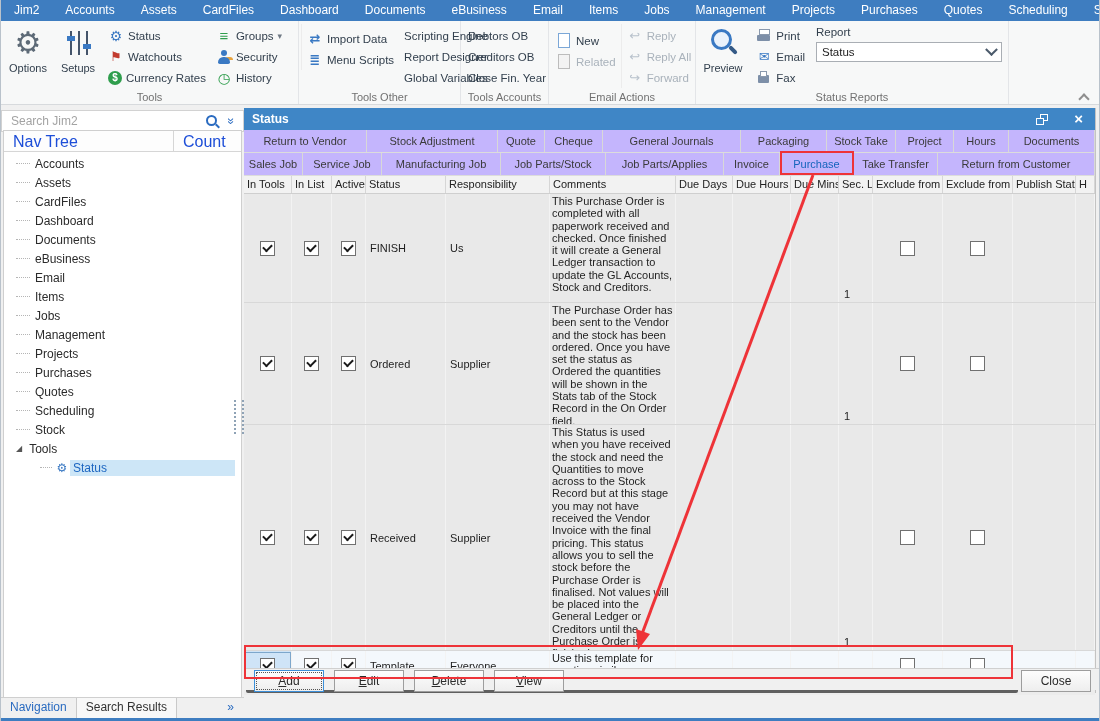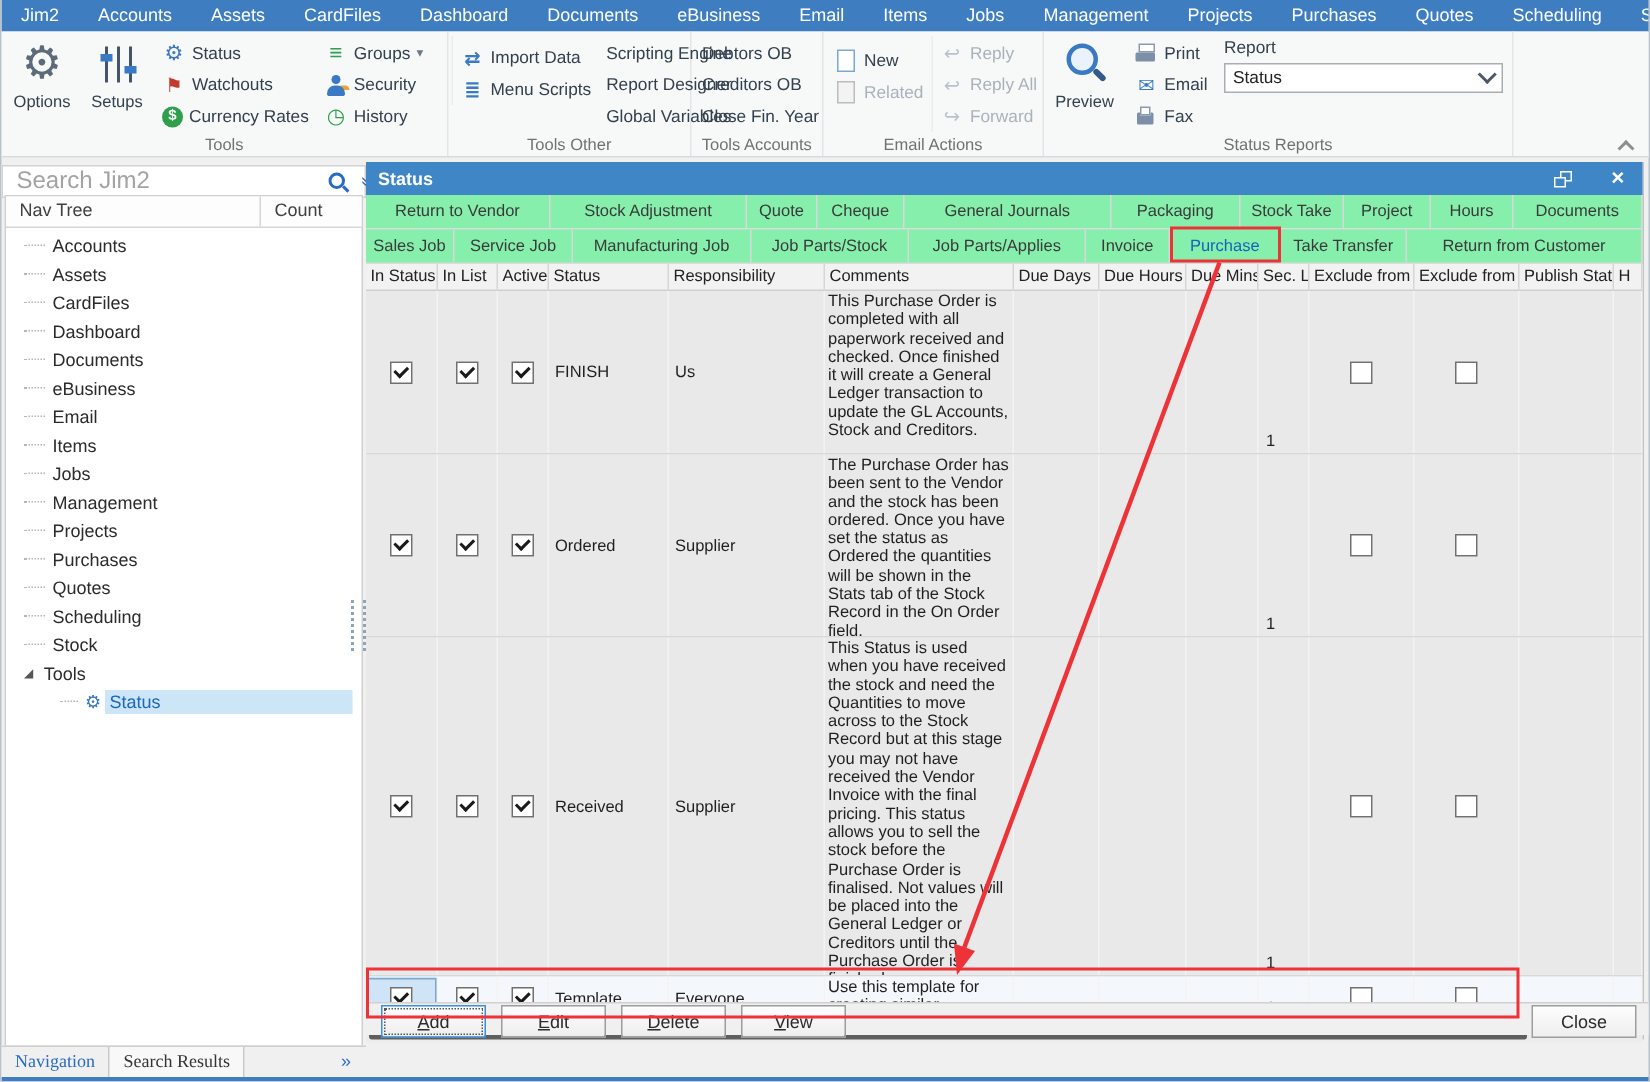--- a/index.html
+++ b/index.html
@@ -60,53 +60,53 @@
   .ic-preview-magnifier::after{content:"";position:absolute;left:21px;top:21px;width:10px;height:4px;background:#345a86;transform:rotate(45deg);border-radius:2px;}
   .ic-print::before{content:"";position:absolute;left:3px;top:1px;width:9px;height:4px;background:#fff;border:1px solid #8a99ad;}
   .ic-print::after{content:"";position:absolute;left:1px;top:7px;width:13px;height:6px;background:#7d8fa8;border-radius:1px;}
   .ic-email-envelope::before{content:"✉";font-size:13px;color:#3a79c3;}
   .ic-fax::before{content:"";position:absolute;left:2px;top:5px;width:11px;height:8px;background:#7d8fa8;border-radius:1px;}
   .ic-fax::after{content:"";position:absolute;left:4px;top:1px;width:5px;height:4px;background:#fff;border:1px solid #8a99ad;}
   .ic-tree-gear::before{content:"⚙";font-size:12px;color:#3a79c3;}
   
   #sidebar{position:absolute;left:0;top:104px;width:243px;height:614px;}
   #search-row{position:absolute;left:0;top:6px;width:243px;height:22px;background:#fff;border:1px solid #d2d2d2;box-sizing:border-box;display:flex;align-items:center;}
-  #search-input{flex:1;border:none;outline:none;font-size:16px;color:#333;padding:0 0 0 9px;font-family:inherit;background:transparent;}
+  #search-input{flex:1;border:none;outline:none;font-size:12px;color:#333;padding:0 0 0 9px;font-family:inherit;background:transparent;}
   #search-input::placeholder{color:#a3a3a3;}
   .ic-search-mag{width:15px;height:15px;position:relative;flex:none;margin-right:8px;}
   .ic-search-mag::before{content:"";position:absolute;left:1px;top:1px;width:7px;height:7px;border:2px solid #2a6bc0;border-radius:50%;}
   .ic-search-mag::after{content:"";position:absolute;left:10px;top:11px;width:5px;height:2px;background:#2a6bc0;transform:rotate(45deg);}
   #search-chevrons{color:#2a6bc0;font-size:12px;transform:rotate(90deg);margin-right:8px;flex:none;}
   #tree-panel{position:absolute;left:2px;top:26px;width:239px;height:568px;background:#fff;border:1px solid #cfcfcf;box-sizing:border-box;}
   #tree-head{display:flex;height:20px;border-bottom:1px solid #d6d6d6;background:#fdfdfd;}
-  .th-cell{font-size:12px;color:#404040;padding:2px 0 0 9px;box-sizing:border-box;}
+  .th-cell{font-size:16px;color:#1d4ed8;padding:2px 0 0 9px;box-sizing:border-box;}
   .th-tree{width:170px;border-right:1px solid #d6d6d6;}
   .th-count{flex:1;}
   #nav-items{padding-top:2px;}
   .tree-row{display:flex;align-items:center;height:19px;font-size:12px;color:#2b2b2b;cursor:default;}
   .tree-dots{width:14px;height:1px;border-top:1px dotted #b5b5b5;margin:0 2px 0 12px;flex:none;}
   .tree-dots.sm{margin-left:36px;width:12px;}
   .tree-tri{font-size:8px;color:#565656;margin:0 4px 0 12px;flex:none;}
   .tree-label{padding:1px 3px;}
   .tree-row.selected .sel-label{flex:1;background:#cde6f7;color:#1d66c1;margin-right:6px;}
   #side-tabs{position:absolute;left:0;bottom:0;width:243px;height:20px;border-top:1px solid #cfcfcf;display:flex;align-items:stretch;background:#f0f0f0;}
-  .side-tab{font-size:12px;padding:2px 9px 0 9px;color:#333;font-family:Liberation Serif, serif;}
+  .side-tab{font-size:12px;padding:2px 9px 0 9px;color:#333;}
   .side-tab.active{color:#2a6bc0;background:#f0f0f0;}
   .side-tab:not(.active){background:#f8f8f8;border-left:1px solid #c9c9c9;border-right:1px solid #c9c9c9;}
   #side-tabs-chev{position:absolute;right:10px;top:2px;color:#2a6bc0;font-size:12px;}
   #splitter-dots{position:absolute;left:233px;top:400px;width:6px;height:34px;border-left:2px dotted #8fa3b6;border-right:2px dotted #8fa3b6;}
   
   #main{position:absolute;left:243px;top:108px;width:851px;height:585px;background:#e9e9e9;border-right:1px solid #c3c3c3;box-sizing:content-box;}
   #titlebar{height:22px;background:#3f86c6;display:flex;align-items:center;}
   #title-text{color:#fff;font-size:12px;font-weight:bold;padding-left:8px;flex:1;}
   .win-restore{width:12px;height:11px;position:relative;margin-right:26px;}
   .win-restore::before{content:"";position:absolute;right:0;top:0;width:6px;height:5px;border:1px solid #fff;}
   .win-restore::after{content:"";position:absolute;left:0;bottom:0;width:6px;height:5px;border:1px solid #fff;background:#3f86c6;}
   .win-close{color:#fff;font-size:15px;font-weight:bold;margin-right:12px;line-height:20px;}
-  .tabrow{height:22px;display:flex;background:#86efac;border-bottom:1px solid #dcdcdc;text-align:center;}
+  .tabrow{height:22px;display:flex;background:#c4b5fd;border-bottom:1px solid #dcdcdc;text-align:center;}
   .ptab{box-sizing:border-box;border-right:1px solid #d8d8d8;font-size:11px;color:#3a3a3a;display:flex;align-items:center;justify-content:center;white-space:nowrap;overflow:hidden;}
   .ptab.hl-tab{color:#1464bc;}
   #gridhead{height:17px;display:flex;background:#f2f2f2;border-bottom:1px solid #cfcfcf;overflow:hidden;}
   .gh-cell{box-sizing:border-box;border-right:1px solid #d6d6d6;font-size:11px;color:#222;padding:2px 0 0 3px;white-space:nowrap;overflow:hidden;flex:none;}
   #gridbody{overflow:hidden;}
   .grow{display:flex;border-bottom:1px solid #d8d8d8;box-sizing:border-box;background:#e9e9e9;overflow:hidden;}
   .grow.hl{background:#f4f8fc;}
   .gcell{box-sizing:border-box;border-right:1px solid #f3f3f3;overflow:hidden;flex:none;display:flex;}
   .c-center{align-items:center;justify-content:center;}
   .c-mid{align-items:center;padding-left:4px;font-size:11px;color:#1f1f1f;}
@@ -410,21 +410,21 @@
       <div class="ptab" style="width: 79px;">Service Job</div>
       <div class="ptab" style="width: 119px;">Manufacturing Job</div>
       <div class="ptab" style="width: 105px;">Job Parts/Stock</div>
       <div class="ptab" style="width: 118px;">Job Parts/Applies</div>
       <div class="ptab" style="width: 56px;">Invoice</div>
       <div class="ptab hl-tab" style="width: 74px;">Purchase</div>
       <div class="ptab" style="width: 84px;">Take Transfer</div>
       <div class="ptab" style="width: 157px;">Return from Customer</div>
     </div>
   <div id="gridhead">
-      <div class="gh-cell" style="width: 48px;">In Status</div>
+      <div class="gh-cell" style="width: 48px;">In Tools</div>
       <div class="gh-cell" style="width: 40px;">In List</div>
       <div class="gh-cell" style="width: 34px;">Active</div>
       <div class="gh-cell" style="width: 80px;">Status</div>
       <div class="gh-cell" style="width: 104px;">Responsibility</div>
       <div class="gh-cell" style="width: 126px;">Comments</div>
       <div class="gh-cell" style="width: 57px;">Due Days</div>
       <div class="gh-cell" style="width: 58px;">Due Hours</div>
       <div class="gh-cell" style="width: 48px;">Due Mins</div>
       <div class="gh-cell" style="width: 34px;">Sec. L</div>
       <div class="gh-cell" style="width: 70px;">Exclude from</div>

